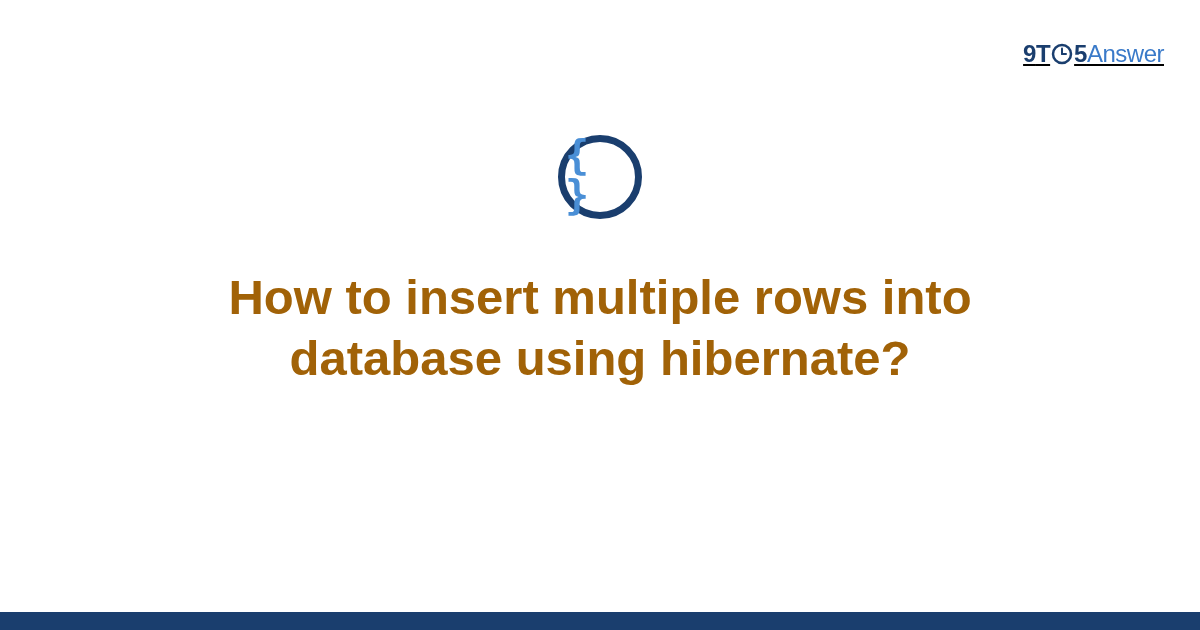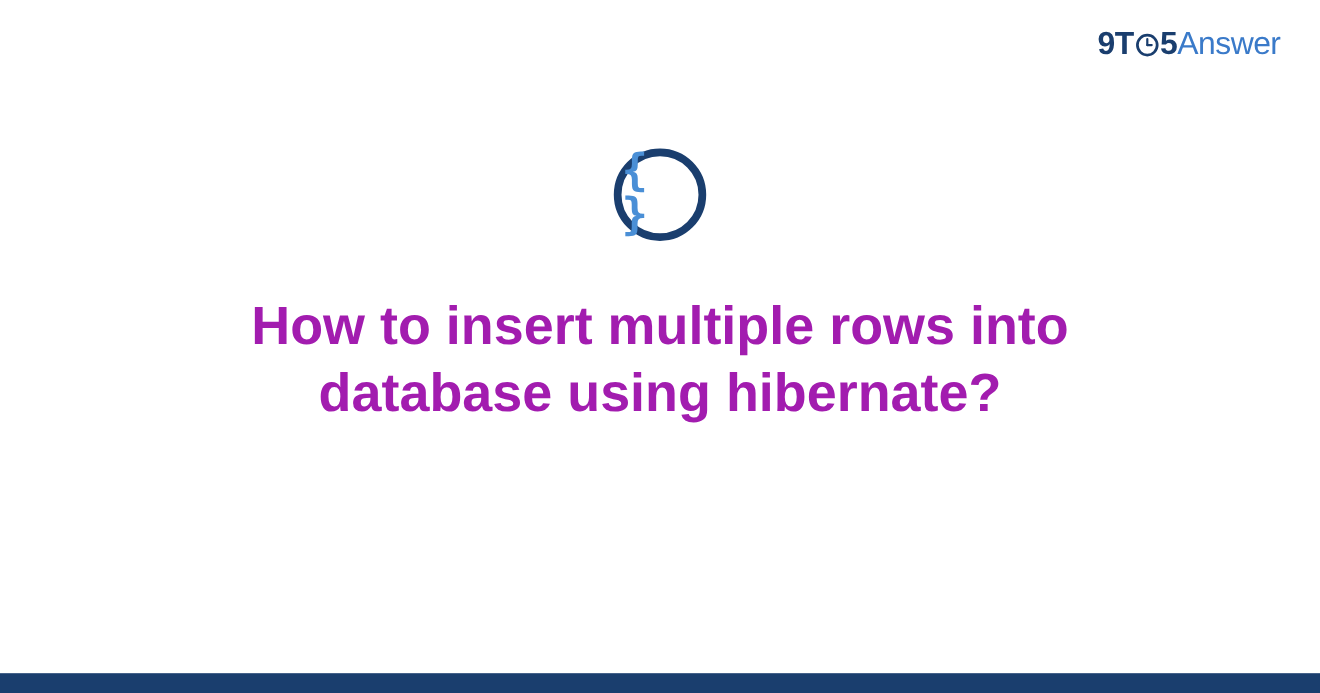--- a/index.html
+++ b/index.html
@@ -10,25 +10,26 @@
     body {
       width: 1200px;
       height: 630px;
       background: #ffffff;
       font-family: -apple-system, BlinkMacSystemFont, "Segoe UI", Helvetica, Arial, sans-serif;
       position: relative;
       overflow: hidden;
     }
     .logo {
       position: absolute;
-      top: 24px;
+      top: 40px;
       right: 36px;
-      font-size: 29px;
+      font-size: 24px;
       font-weight: 600;
       letter-spacing: -0.5px;
+      text-decoration: underline;
     }
     .logo .nine {
       color: #1a3e6e;
     }
     .logo .t {
       color: #1a3e6e;
     }
     .logo .clock {
       display: inline-block;
       vertical-align: -3px;
@@ -65,21 +66,21 @@
       font-weight: 700;
       color: #4a8fd6;
       letter-spacing: 2px;
       font-family: "Consolas", "Monaco", monospace;
       line-height: 1;
       margin-top: -4px;
     }
     .title {
       font-size: 49px;
       font-weight: 700;
-      color: #a21caf;
+      color: #a16207;
       text-align: center;
       line-height: 1.25;
       max-width: 900px;
       padding: 0 40px;
     }
     .footer-bar {
       position: absolute;
       bottom: 0;
       left: 0;
       right: 0;

